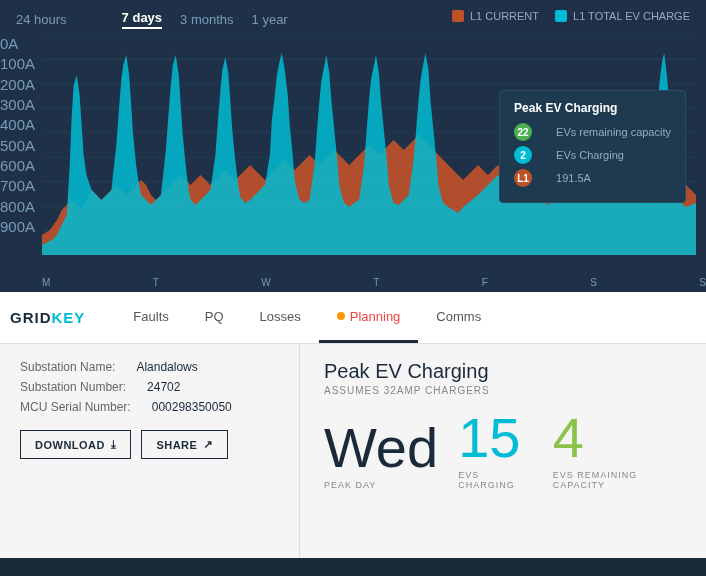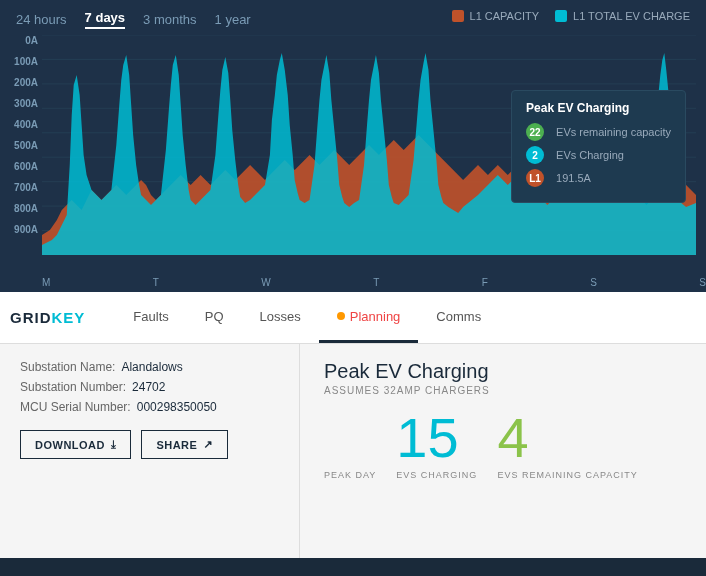--- a/index.html
+++ b/index.html
@@ -30,20 +30,21 @@
     .time-nav-item {
       font-size: 13px;
       color: #7a9bb5;
       cursor: pointer;
     }
     .time-nav-item.active {
       color: #fff;
       font-weight: bold;
       border-bottom: 2px solid #fff;
       padding-bottom: 2px;
+      margin-left: 37px;
     }
 
     .legend {
       position: absolute;
       top: 10px;
       right: 16px;
       display: flex;
       align-items: center;
       gap: 16px;
     }
@@ -74,25 +75,23 @@
       left: 0;
       top: 0;
       height: 220px;
       display: flex;
       flex-direction: column-reverse;
       justify-content: space-between;
       width: 42px;
       padding-bottom: 20px;
     }
     .y-label {
-      font-size: 10px;
+      font-size: 15px;
       color: #7a9bb5;
-      text-align: right;
       padding-right: 4px;
-      font-weight: bold;
     }
 
     .chart-canvas {
       position: relative;
       width: 100%;
       height: 220px;
     }
     .chart-canvas svg {
       width: 100%;
       height: 100%;
@@ -120,21 +119,21 @@
     }
     .tooltip-title {
       font-size: 12px;
       font-weight: bold;
       color: #fff;
       margin-bottom: 8px;
     }
     .tooltip-row {
       display: flex;
       align-items: center;
-      gap: 12px;
+      gap: 24px;
       font-size: 11px;
       color: #9ab;
       margin-bottom: 5px;
     }
     .tooltip-badge {
       width: 18px;
       height: 18px;
       border-radius: 50%;
       display: flex;
       align-items: center;
@@ -215,21 +214,21 @@
       width: 300px;
       padding: 16px 20px;
       background: #f5f5f5;
       border-right: 1px solid #ddd;
     }
     .info-row {
       margin-bottom: 6px;
       font-size: 12px;
       color: #444;
       display: flex;
-      gap: 6px;
+      gap: 21px;
     }
     .info-label {
       color: #666;
       white-space: nowrap;
     }
     .info-value {
       color: #1a2a3a;
       font-weight: normal;
     }
 
@@ -311,21 +310,21 @@
 <div class="chart-section">
   <div class="time-nav">
     <span class="time-nav-item">24 hours</span>
     <span class="time-nav-item active">7 days</span>
     <span class="time-nav-item">3 months</span>
     <span class="time-nav-item">1 year</span>
 
     <div class="legend">
       <div class="legend-item">
         <div class="legend-dot orange"></div>
-        <span>L1 CAPACITY</span>
+        <span>L1 CURRENT</span>
       </div>
       <div class="legend-item">
         <div class="legend-dot cyan"></div>
         <span>L1 TOTAL EV CHARGE</span>
       </div>
     </div>
   </div>
 
   <div class="chart-area">
     <div class="y-axis-labels">
@@ -478,20 +477,21 @@
         <span>↗</span>
       </button>
     </div>
   </div>
 
   <div class="metrics-panel">
     <div class="metrics-title">Peak EV Charging</div>
     <div class="metrics-sub">ASSUMES 32AMP CHARGERS</div>
     <div class="metrics-row">
       <div class="metric-block">
+        <span class="metric-big day">Wed</span>
         <span class="metric-label">PEAK DAY</span>
       </div>
       <div class="metric-block">
         <span class="metric-big cyan">15</span>
         <span class="metric-label">EVS CHARGING</span>
       </div>
       <div class="metric-block">
         <span class="metric-big green">4</span>
         <span class="metric-label">EVS REMAINING CAPACITY</span>
       </div>

